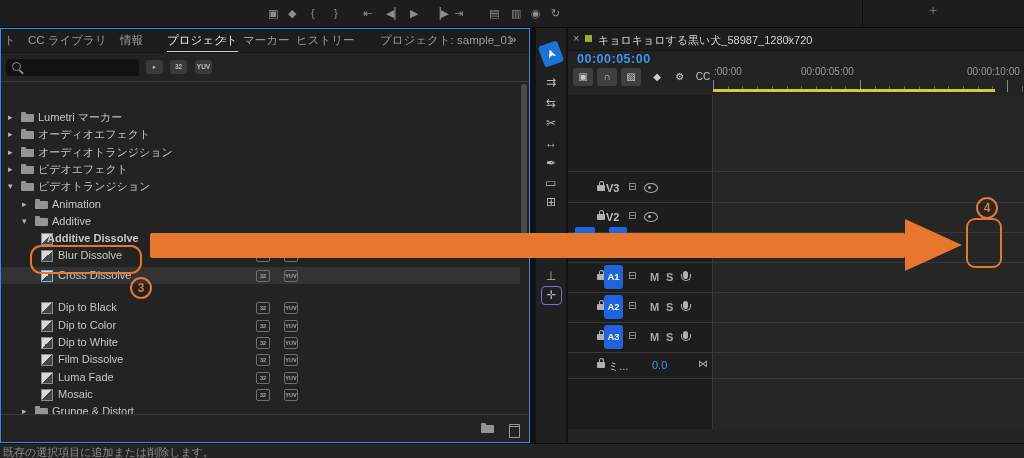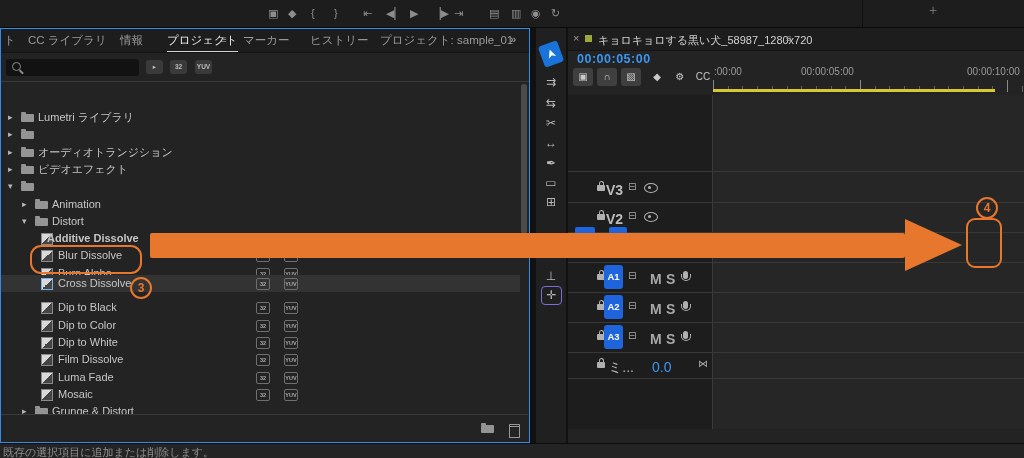--- a/index.html
+++ b/index.html
@@ -57,21 +57,21 @@
   .tl-btn.on{background:#3f3f3f;}
   .ruler-label{position:absolute;top:38px;font-size:10px;color:#9a9a9a;white-space:nowrap;}
   .tick{position:absolute;background:#5f5f5f;width:1px;}
   .workarea{position:absolute;left:145px;top:61px;width:282px;height:3px;background:#d6c832;}
   .tl-header-bg{position:absolute;left:0;top:67px;width:144px;height:334px;background:#1d1d1d;}
   .tl-content-bg{position:absolute;left:144px;top:67px;width:312px;height:334px;background:#262626;}
   .tl-sep{position:absolute;left:0;width:456px;height:1px;background:#383838;}
   .tl-vdiv{position:absolute;left:144px;top:67px;width:1px;height:334px;background:#3a3a3a;}
   .icon-lock{position:absolute;width:8px;height:6px;background:#b0b0b0;border-radius:1px;}
   .icon-lock::before{content:"";position:absolute;left:1.5px;top:-4px;width:3px;height:4px;border:1.5px solid #b0b0b0;border-bottom:none;border-radius:3px 3px 0 0;}
-  .trk-name{position:absolute;font-size:14px;color:#bdbdbd;font-weight:bold;}
+  .trk-name{position:absolute;font-size:11px;color:#bdbdbd;font-weight:bold;}
   .trk-glyph{position:absolute;font-size:10px;color:#a8a8a8;}
   .icon-eye{position:absolute;width:12px;height:8px;border:1.5px solid #b0b0b0;border-radius:50%;}
   .icon-eye::after{content:"";position:absolute;left:3px;top:1.5px;width:3px;height:3px;background:#b0b0b0;border-radius:50%;}
   .a-badge{position:absolute;width:19px;height:24px;background:#1e64dd;border-radius:3px;color:#ffffff;
            font-size:9.5px;font-weight:bold;text-align:center;line-height:24px;}
   .v1-sliver{position:absolute;background:#1e64dd;border-radius:2px 2px 0 0;z-index:12;}
   .icon-mic{position:absolute;width:5px;height:8px;background:#b0b0b0;border-radius:2.5px;}
   .icon-mic::after{content:"";position:absolute;left:-2.5px;top:3px;width:8px;height:6px;border:1px solid #b0b0b0;border-top:none;border-radius:0 0 5px 5px;}
   
   .statusbar{left:0;top:443px;width:1024px;height:15px;background:#242424;border-top:1px solid #0d0d0d;overflow:hidden;z-index:5;}
@@ -108,86 +108,88 @@
     </div>
 
   <div class="abs left-panel">
     <div class="tabstrip" id="lp-tabs">
       <span class="tab" style="left:510px;color:#8d8d8d;font-weight:bold;">»</span>
     <span class="tab" style="position: absolute; left: 4px;">ト</span>
         <span class="tab" style="position: absolute; left: 28px;">CC ライブラリ</span>
         <span class="tab" style="position: absolute; left: 120px;">情報</span>
         <span class="tab active" style="position: absolute; left: 167px;">プロジェクト</span>
         <span class="tab" style="position: absolute; left: 243px;">マーカー</span>
-        <span class="tab" style="position: absolute; left: 310px;">ヒストリー</span>
+        <span class="tab" style="position: absolute; left: 296px;">ヒストリー</span>
         <span class="tab" style="position: absolute; left: 380px;">プロジェクト: sample_01</span>
         <span class="tab-menu" style="position: absolute; left: 221px;">≡</span>
       </div>
     <div class="searchbox">
       <span class="icon-mag"></span>
     </div>
     <div id="lp-filters">
         <span class="filter-btn" style="position: absolute; left: 146px;">▸</span>
         <span class="filter-btn" style="position: absolute; left: 170px;">32</span>
         <span class="filter-btn" style="position: absolute; left: 195px;">YUV</span>
       </div>
     <div class="search-divider"></div>
     <div class="tree" id="tree">
         <div class="tree-row" style="top: 27px;">
           <span class="chev" style="position: absolute; left: 7px;">▸</span>
           <span class="icon-folder" style="position: absolute; left: 20px;"></span>
-          <span class="tree-label" style="position: absolute; left: 37px;">Lumetri ライブラリ</span>
+          <span class="tree-label" style="position: absolute; left: 37px;">Lumetri マーカー</span>
         </div>
         <div class="tree-row" style="top: 44.3px;">
           <span class="chev" style="position: absolute; left: 7px;">▸</span>
           <span class="icon-folder" style="position: absolute; left: 20px;"></span>
+          <span class="tree-label" style="position: absolute; left: 37px;">オーディオエフェクト</span>
         </div>
         <div class="tree-row" style="top: 61.6px;">
           <span class="chev" style="position: absolute; left: 7px;">▸</span>
           <span class="icon-folder" style="position: absolute; left: 20px;"></span>
           <span class="tree-label" style="position: absolute; left: 37px;">オーディオトランジション</span>
         </div>
         <div class="tree-row" style="top: 78.9px;">
           <span class="chev" style="position: absolute; left: 7px;">▸</span>
           <span class="icon-folder" style="position: absolute; left: 20px;"></span>
           <span class="tree-label" style="position: absolute; left: 37px;">ビデオエフェクト</span>
         </div>
         <div class="tree-row" style="top: 96.2px;">
           <span class="chev" style="position: absolute; left: 7px;">▾</span>
           <span class="icon-folder" style="position: absolute; left: 20px;"></span>
+          <span class="tree-label" style="position: absolute; left: 37px;">ビデオトランジション</span>
         </div>
         <div class="tree-row" style="top: 113.5px;">
           <span class="chev" style="position: absolute; left: 21px;">▸</span>
           <span class="icon-folder" style="position: absolute; left: 34px;"></span>
           <span class="tree-label" style="position: absolute; left: 51px;">Animation</span>
         </div>
         <div class="tree-row" style="top: 130.8px;">
           <span class="chev" style="position: absolute; left: 21px;">▾</span>
           <span class="icon-folder" style="position: absolute; left: 34px;"></span>
-          <span class="tree-label" style="position: absolute; left: 51px;">Distort</span>
+          <span class="tree-label" style="position: absolute; left: 51px;">Additive</span>
         </div>
         <div class="tree-row" style="top: 148.1px;">
           <span class="icon-effect" style="position: absolute; left: 40px;"></span>
           <span class="tree-label" style="position: absolute; left: 46px; font-weight: bold;">Additive Dissolve</span>
           <span class="mini-badge" style="position: absolute; left: 255px;">32</span>
           <span class="mini-badge" style="position: absolute; left: 283px;">YUV</span>
         </div>
         <div class="tree-row" style="top: 165.4px;">
           <span class="icon-effect" style="position: absolute; left: 40px;"></span>
           <span class="tree-label" style="position: absolute; left: 57px;">Blur Dissolve</span>
           <span class="mini-badge" style="position: absolute; left: 255px;">32</span>
           <span class="mini-badge" style="position: absolute; left: 283px;">YUV</span>
         </div>
         <div class="tree-row" style="top: 182.7px;">
           <span class="icon-effect" style="position: absolute; left: 40px;"></span>
           <span class="tree-label" style="position: absolute; left: 57px;">Burn Alpha</span>
           <span class="mini-badge" style="position: absolute; left: 255px;">32</span>
           <span class="mini-badge" style="position: absolute; left: 283px;">YUV</span>
         </div>
-        <div class="tree-row selected" style="top: 193px;">
+        <div class="tree-row selected" style="top: 185px;">
           <span class="icon-effect sel" style="position: absolute; left: 40px;"></span>
           <span class="tree-label" style="position: absolute; left: 57px;">Cross Dissolve</span>
           <span class="mini-badge" style="position: absolute; left: 255px;">32</span>
           <span class="mini-badge" style="position: absolute; left: 283px;">YUV</span>
         </div>
         <div class="tree-row" style="top: 217.3px;">
           <span class="icon-effect" style="position: absolute; left: 40px;"></span>
           <span class="tree-label" style="position: absolute; left: 57px;">Dip to Black</span>
           <span class="mini-badge" style="position: absolute; left: 255px;">32</span>
           <span class="mini-badge" style="position: absolute; left: 283px;">YUV</span>

